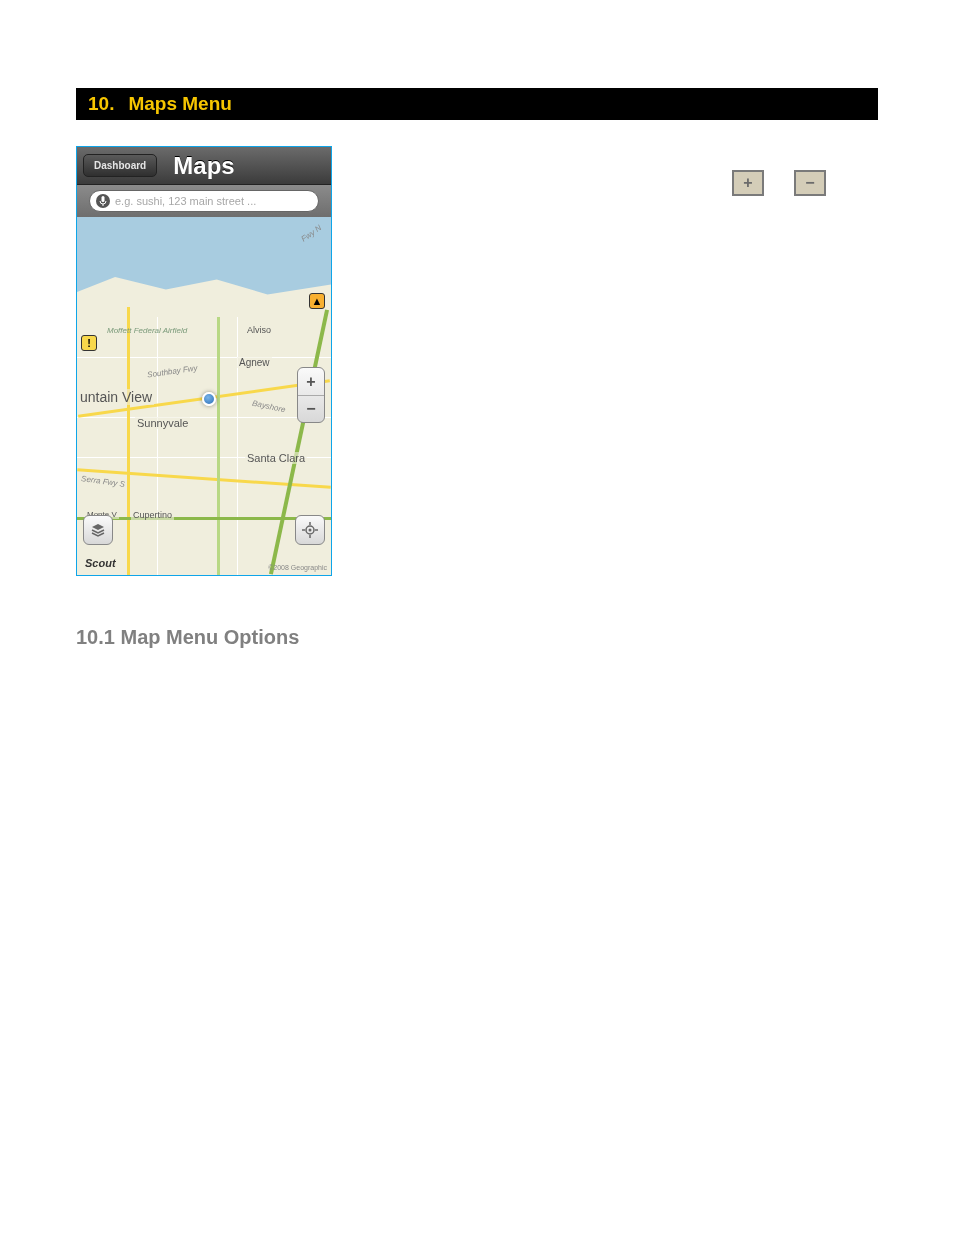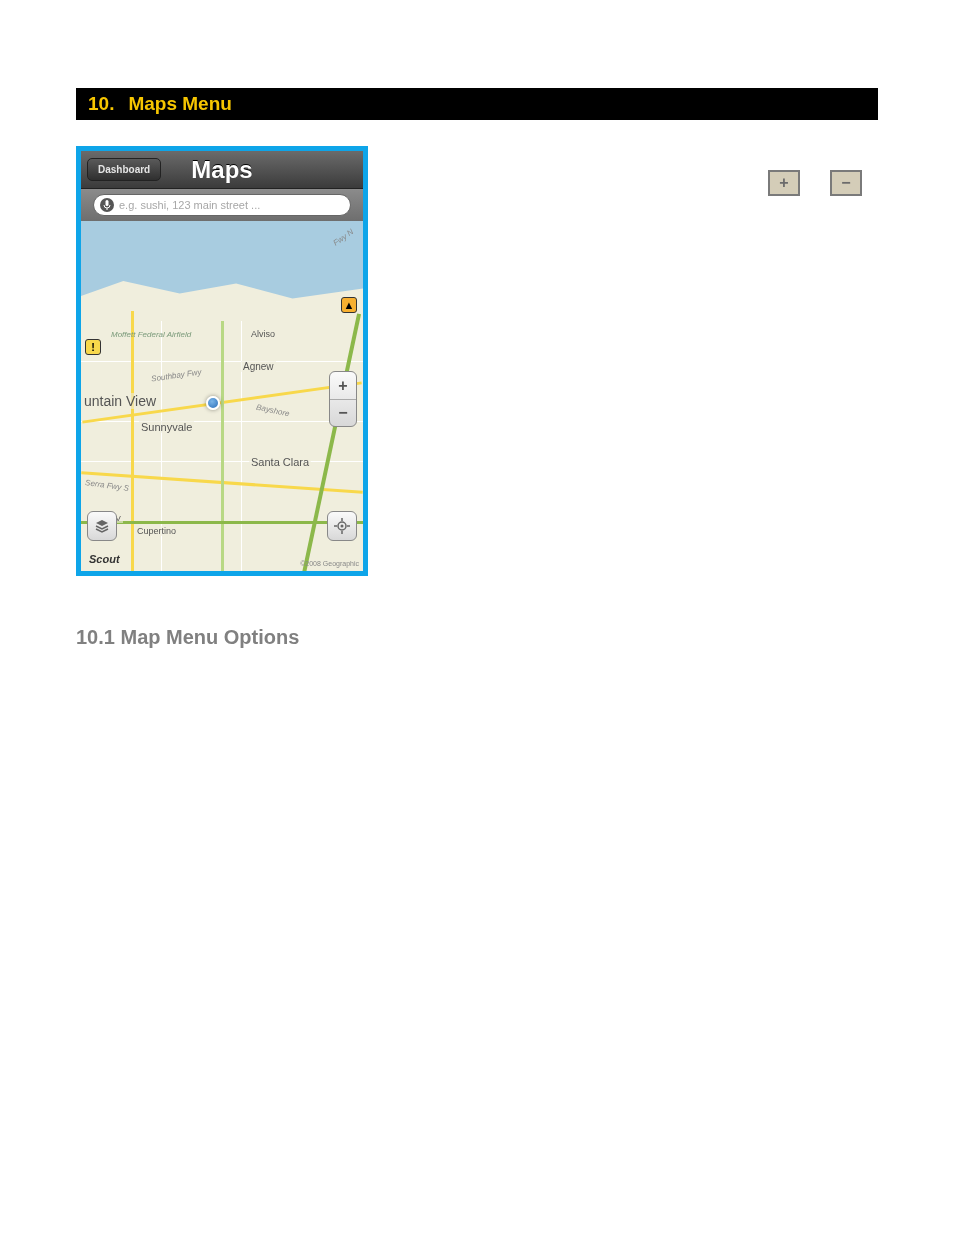--- a/index.html
+++ b/index.html
@@ -32,24 +32,24 @@
     color: #f7c600;
     font-weight: bold;
     font-size: 19px;
   }
   .content-row {
     display: flex;
     align-items: flex-start;
     gap: 400px;
   }
   .phone-screenshot {
-    width: 292px;
+    width: 256px;
     height: 430px;
     background: #f4f4ec;
-    border: 5px solid #0ea5e9;
+    border: 1px solid #0ea5e9;
     position: relative;
     overflow: hidden;
   }
   .phone-titlebar {
     height: 38px;
     background: linear-gradient(#6b6b6b, #3b3b3b);
     border-bottom: 1px solid #222;
     display: flex;
     align-items: center;
     position: relative;
@@ -322,21 +322,21 @@
         <div class="airfield-label" style="top:110px;left:30px;">Moffett Federal Airfield</div>
         <div class="city-label" style="top:108px;left:168px;font-size:9px;">Alviso</div>
         <div class="city-label" style="top:140px;left:160px;font-size:10px;">Agnew</div>
         <div class="fwy-label" style="top:150px;left:70px;transform:rotate(-8deg);">Southbay Fwy</div>
         <div class="fwy-label" style="top:185px;left:175px;transform:rotate(12deg);">Bayshore</div>
         <div class="fwy-label" style="top:12px;right:8px;transform:rotate(-35deg);">Fwy N</div>
         <div class="city-label" style="top:172px;left:1px;font-size:14px;">untain View</div>
         <div class="city-label" style="top:200px;left:58px;">Sunnyvale</div>
         <div class="city-label" style="top:235px;left:168px;">Santa Clara</div>
         <div class="fwy-label" style="top:260px;left:4px;transform:rotate(8deg);">Serra Fwy S</div>
-        <div class="city-label" style="top:293px;left:54px;font-size:9px;margin-top:12px;">Cupertino</div>
+        <div class="city-label" style="top:293px;left:54px;font-size:9px;">Cupertino</div>
         <div class="city-label" style="top:293px;left:8px;font-size:8px;">Monte V</div>
 
         <div class="location-dot"></div>
 
         <div class="zoom-controls">
           <div class="zoom-btn">+</div>
           <div class="zoom-btn">−</div>
         </div>
 
         <div class="layers-btn">

